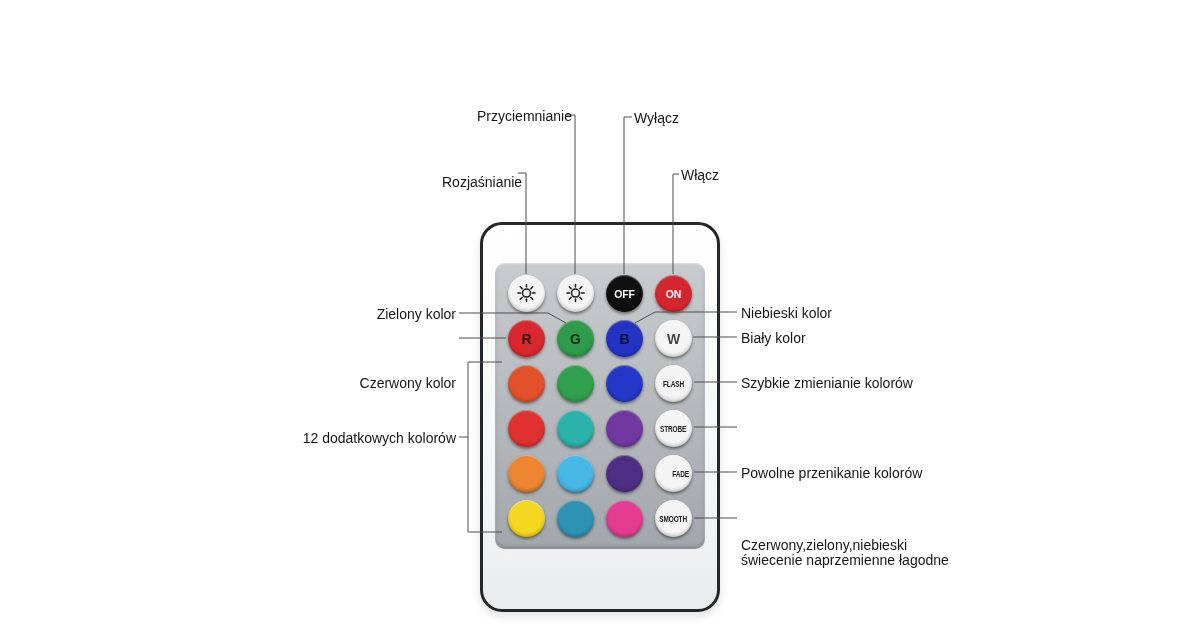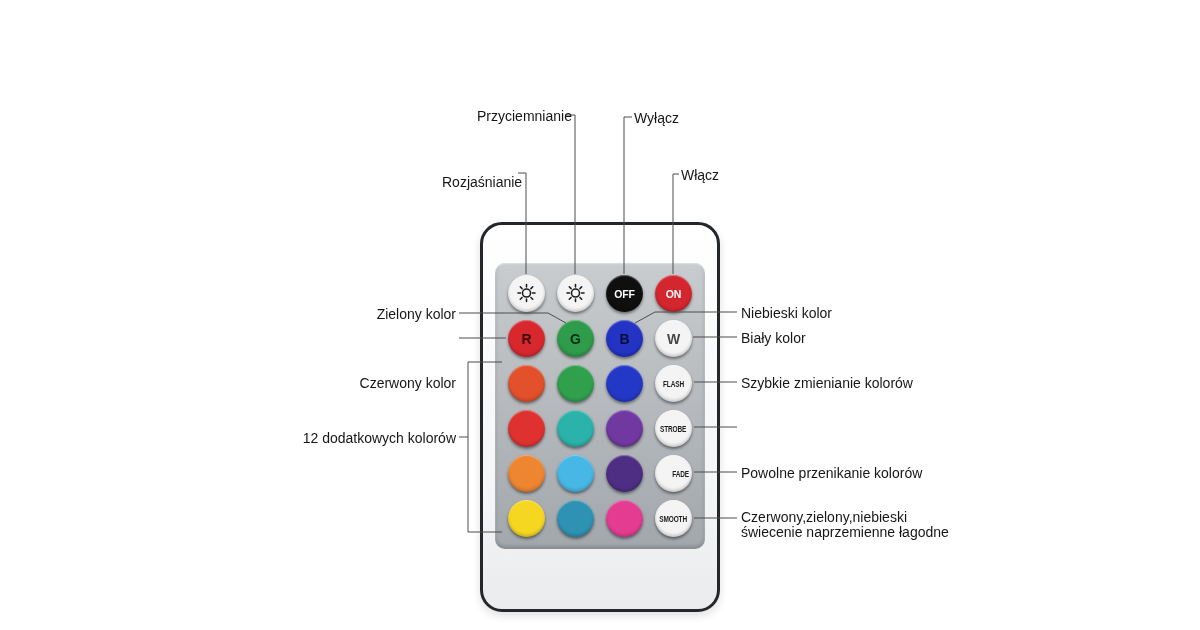--- a/index.html
+++ b/index.html
@@ -156,17 +156,17 @@
   <div class="lbl" style="right:744px; top:306px;">Zielony kolor</div>
   <div class="lbl" style="right:744px; top:331px;margin-top:44px;">Czerwony kolor</div>
   <div class="lbl" style="left:741px; top:305px;">Niebieski kolor</div>
   <div class="lbl" style="left:741px; top:330px;">Biały kolor</div>
 
   <div class="lbl" style="right:744px; top:430px;">12 dodatkowych kolorów</div>
 
   <div class="lbl" style="left:741px; top:375px;">Szybkie zmienianie kolorów</div>
   <div class="lbl" style="left:741px; top:465px;">Powolne przenikanie kolorów</div>
   <div class="lbl two" style="left:741px; top:510px;">
-    <span style="display:block;">Czerwony,zielony,niebieski</span>
+    <span style="display:block;margin-top:28px;">Czerwony,zielony,niebieski</span>
     <span style="display:block;">świecenie naprzemienne łagodne</span>
   </div>
 
 </div>
 
 </body></html>

